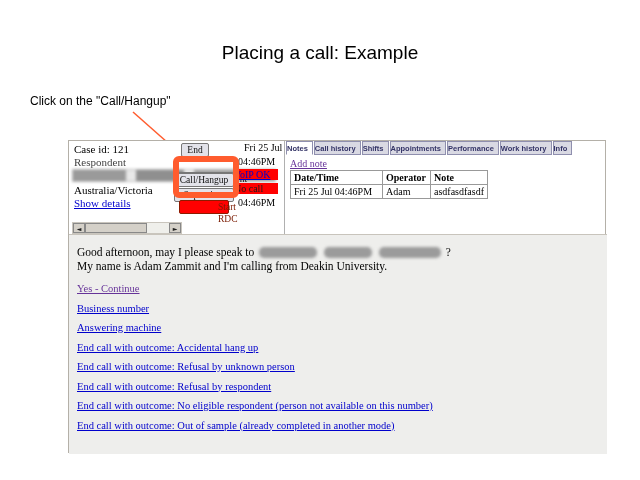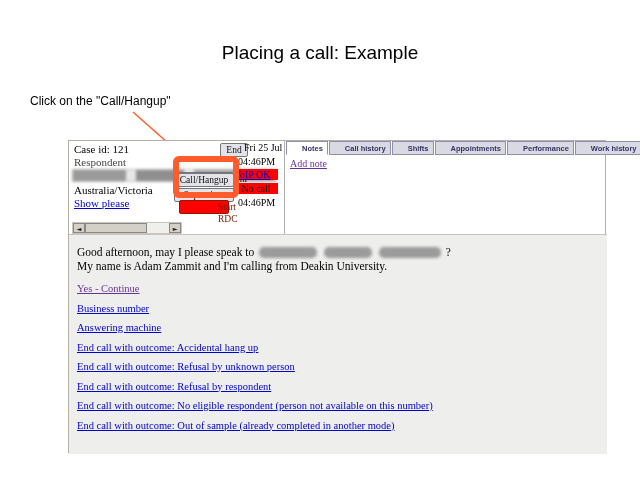--- a/index.html
+++ b/index.html
@@ -34,40 +34,40 @@
   .sbtn { width:12px; height:10px; background:#d4d0c8; border:1px solid #888;
           font-size:6px; line-height:9px; text-align:center; color:#222;
           font-family:"DejaVu Sans", sans-serif; }
   #hthumb { width:62px; height:10px; background:#d4d0c8; border:1px solid #888; }
   #htrack { flex:1; }
 
   
   .mini-btn { position:absolute; background:#e3e3ea; border:1px solid #777; border-radius:2px;
               font-family:"Liberation Serif", serif; font-size:9.5px; color:#111;
               text-align:center; line-height:12px; height:14px; cursor:pointer; }
-  #btn-end        { left:112px; top:2px;  width:28px;margin-left:39px; }
+  #btn-end        { left:112px; top:2px;  width:28px; }
   #btn-appt       { left:105px; top:31px; width:60px;padding-left:22px; }
   #btn-call       { left:105px; top:32px; width:60px; }
   #btn-supervisor { left:105px; top:47px; width:60px; }
   #btn-rdc        { left:110px; top:59px; width:50px; background:#ff0000; border-color:#8d1a00; color:#7a1a00;padding-left:38px; }
 
   
   .stat { position:absolute; font-size:10px; white-space:nowrap; }
   #st-date  { left:175px; top:1px;  width:36px; }
   #st-time1 { left:169px; top:15px; width:42px; }
   #st-voip  { left:165px; top:28px; width:44px; background:#ff0000; color:#0000cc;
               text-decoration:underline; text-align:left; cursor:pointer; }
-  #st-call  { left:165px; top:42px; width:44px; background:#ff0000; color:#1c1c1c; text-align:center; }
+  #st-call  { left:165px; top:42px; width:44px; background:#ff0000; color:#1c1c1c; text-align:left; }
   #st-time2 { left:169px; top:56px; width:42px; }
 
   
   #tabs { left:217px; top:0; height:14px; display:flex; font-family:"Liberation Sans", sans-serif; }
   .tab { font-size:7.5px; font-weight:bold; color:#333366; background:#d9d9e3;
          border:1px solid #8f8fae; border-bottom:1px solid #8f8fae;
-         padding:2px 4px 1px 15px; margin-right:1px; white-space:nowrap; cursor:pointer; }
+         padding:2px 4px 1px 0; margin-right:1px; white-space:nowrap; cursor:pointer; }
   .tab.active { background:#ffffff; border-bottom:1px solid #ffffff; }
 
   
   #add-note { left:221px; top:17px; font-size:10px; color:#663399; text-decoration:underline; cursor:pointer; }
   #notes-table { left:221px; top:29px; border-collapse:collapse; font-size:10px; }
   #notes-table td { border:1px solid #999; background:#fff; padding:1px 3px; white-space:nowrap; }
   #notes-table .hd { font-weight:bold; }
   #notes-table .c-dt { width:92px; } #notes-table .c-op { width:48px; } #notes-table .c-no { width:56px; }
 
   
@@ -100,21 +100,21 @@
   <polygon points="183,158 170,149 177,143" fill="#ff5c2e"></polygon>
 </svg>
 
 <div class="abs" id="shot">
   <div class="panel-top">
 
     <div class="abs case-text" id="case-id">Case id: 121</div>
     <div class="abs case-text" id="resp-lb">Respondent</div>
     <div class="abs" id="resp-blur"></div>
     <div class="abs case-text" id="locale">Australia/Victoria</div>
-    <a class="abs" id="show-details">Show please</a>
+    <a class="abs" id="show-details">Show details</a>
 
     <div class="abs" id="hscroll">
       <div class="sbtn">◄</div>
       <div id="hthumb"></div>
       <div id="htrack"></div>
       <div class="sbtn">►</div>
     </div>
 
     <div class="mini-btn" id="btn-end">End</div>
     <div class="mini-btn" id="btn-appt">Appointment</div>
@@ -132,20 +132,34 @@
       <div class="tab active">Notes</div>
       <div class="tab">Call history</div>
       <div class="tab">Shifts</div>
       <div class="tab">Appointments</div>
       <div class="tab">Performance</div>
       <div class="tab">Work history</div>
       <div class="tab">Info</div>
     </div>
 
     <a class="abs" id="add-note">Add note</a>
+    <table class="abs" id="notes-table">
+      <tbody>
+          <tr>
+        <td class="hd c-dt">Date/Time</td>
+        <td class="hd c-op">Operator</td>
+        <td class="hd c-no">Note</td>
+      </tr>
+      <tr>
+        <td>Fri 25 Jul 04:46PM</td>
+        <td>Adam</td>
+        <td>asdfasdfasdf</td>
+      </tr>
+    </tbody>
+      </table>
 
     <div class="abs" id="vdivider"></div>
 
     <div class="abs" id="highlight-box"></div>
   </div>
 
   <div class="abs" id="hdivider"></div>
 
   <div class="abs" id="script-area">
     <div class="sline" id="greet1">

